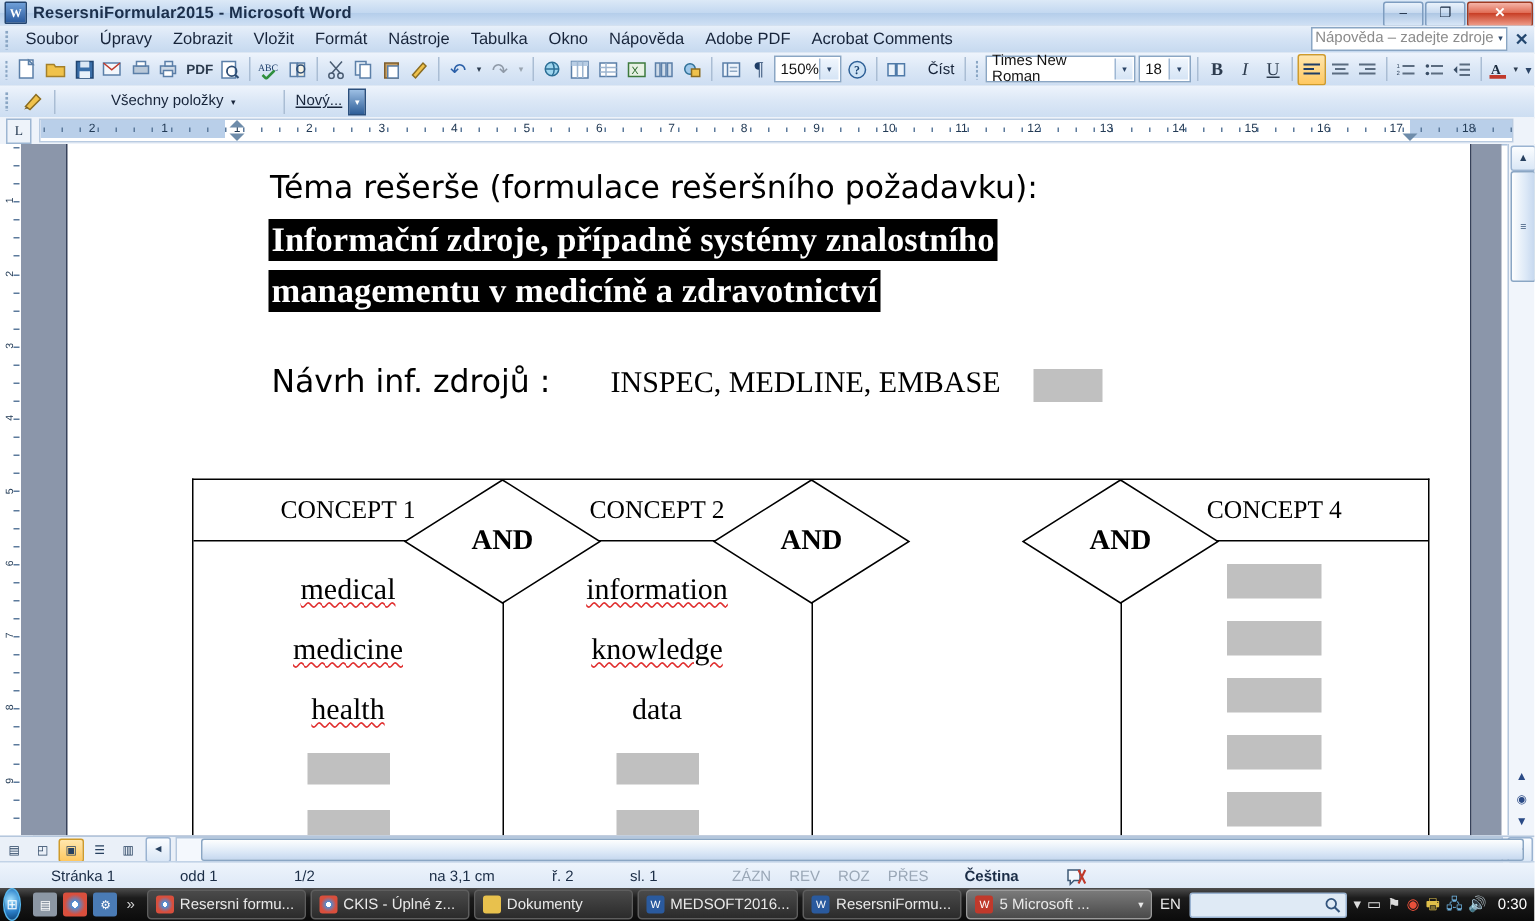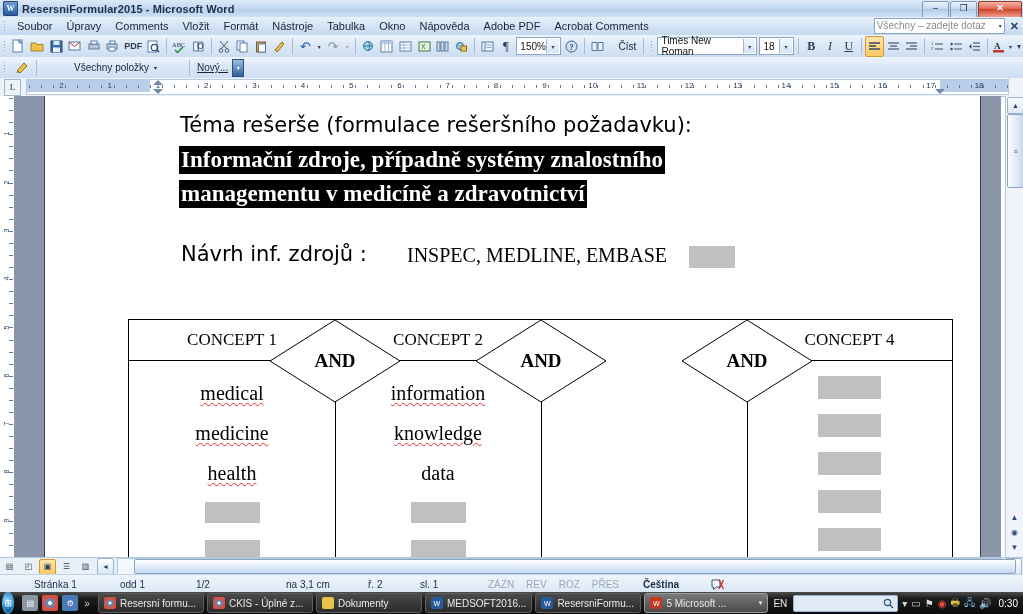--- a/index.html
+++ b/index.html
@@ -301,32 +301,32 @@
       <div class="tb-btn">–</div>
       <div class="tb-btn">❐</div>
       <div class="tb-btn close">✕</div>
     </div>
   </div>
 
   <div class="menubar">
     <div class="grip"></div>
     <div class="menu-item">Soubor</div>
     <div class="menu-item">Úpravy</div>
-    <div class="menu-item">Comments</div>
+    <div class="menu-item">Zobrazit</div>
     <div class="menu-item">Vložit</div>
     <div class="menu-item">Formát</div>
     <div class="menu-item">Nástroje</div>
     <div class="menu-item">Tabulka</div>
     <div class="menu-item">Okno</div>
     <div class="menu-item">Nápověda</div>
     <div class="menu-item">Adobe PDF</div>
     <div class="menu-item">Acrobat Comments</div>
     <div class="helpbox">
       <div class="helpinput">
-        <span>Všechny – zadejte dotaz</span>
+        <span>Nápověda – zadejte zdroje</span>
         <span class="arrow">▾</span>
       </div>
       <div class="help-x">✕</div>
     </div>
   </div>
 
   <div class="toolbar tb1">
     <div class="grip"></div>
     <div class="tool">
       <svg width="13" height="14" viewBox="0 0 13 14">

